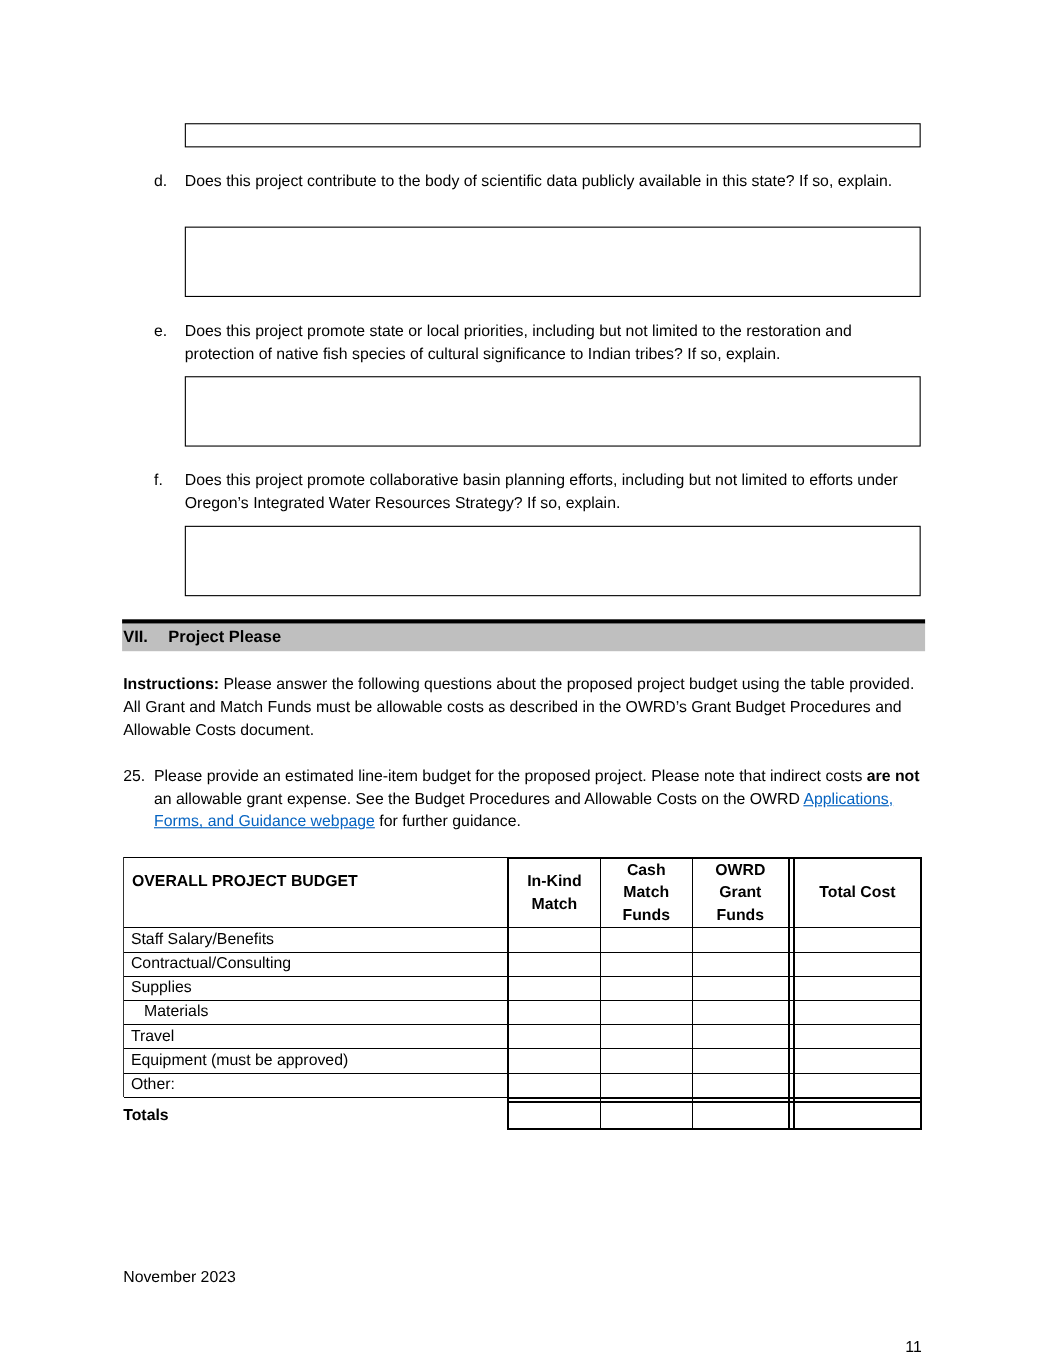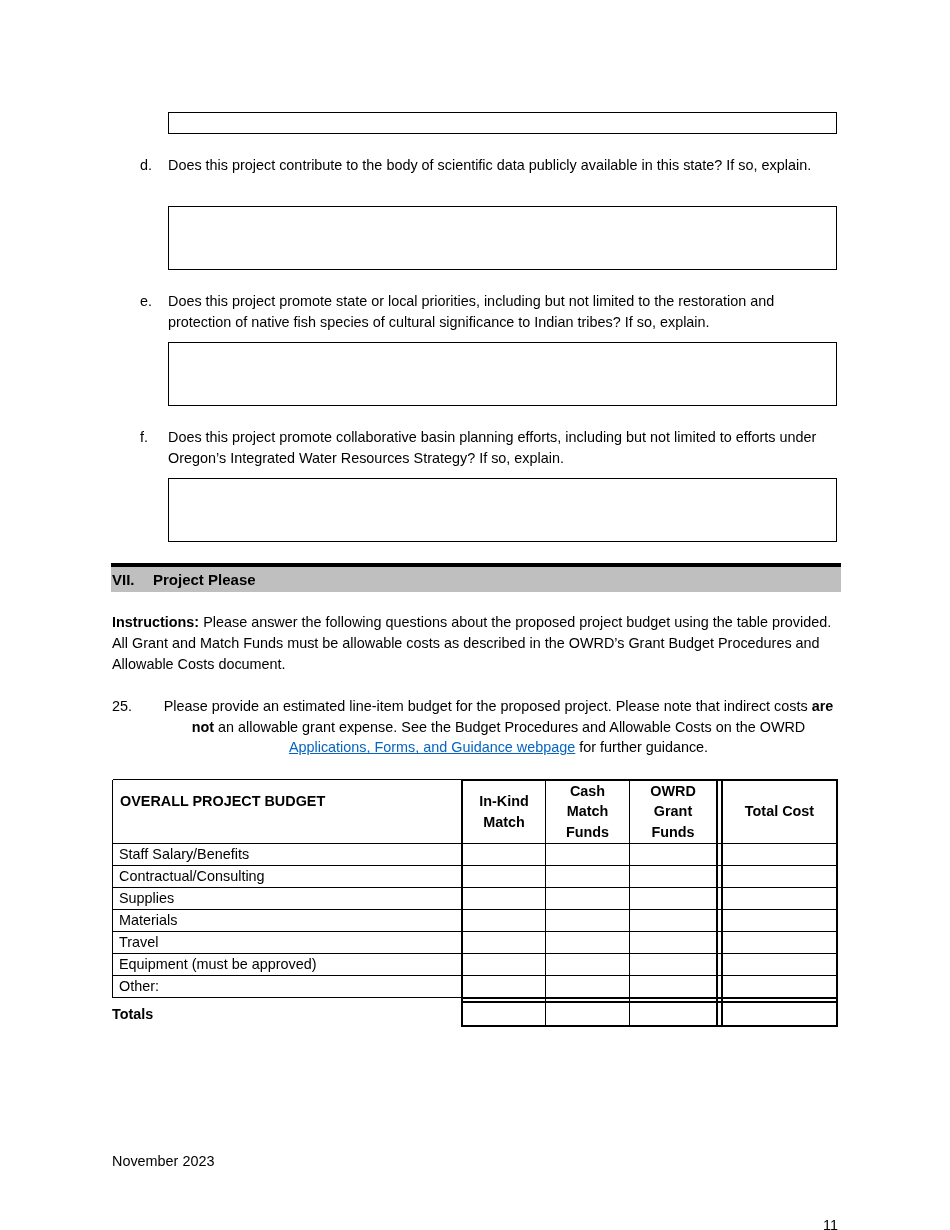--- a/index.html
+++ b/index.html
@@ -78,21 +78,21 @@
       line-height: 21px;
     }
     .q25 {
       position: absolute;
       left: 112px;
       top: 696px;
       width: 730px;
       line-height: 20.7px;
     }
     .q25 .marker { position: absolute; left: 0; top: 0; }
-    .q25 .qtext { display: block; margin-left: 43px; text-align: center; }
+    .q25 .qtext { display: block; margin-left: 28px; }
     .link {
       color: #0563c1;
       text-decoration: underline;
       cursor: pointer;
     }
     
     .budget {
       position: absolute;
       left: 112px;
       top: 779px;
@@ -240,21 +240,21 @@
         <div>Funds</div>
       </div>
     </div>
     <div class="cell hdr-center" style="left:611px;top:1px;width:113px;height:63px;">
       <div>Total Cost</div>
     </div>
 
     <div class="cell row-label" style="left:0;top:65px;width:350px;height:22px;">Staff Salary/Benefits</div>
     <div class="cell row-label" style="left:0;top:87px;width:350px;height:22px;">Contractual/Consulting</div>
     <div class="cell row-label" style="left:0;top:109px;width:350px;height:22px;">Supplies</div>
-    <div class="cell row-label" style="left:0;top:131px;width:420px;height:22px;">Materials</div>
+    <div class="cell row-label" style="left:12px;top:131px;width:420px;height:22px;">Materials</div>
     <div class="cell row-label" style="left:0;top:153px;width:350px;height:22px;">Travel</div>
     <div class="cell row-label" style="left:0;top:175px;width:350px;height:22px;">Equipment (must be approved)</div>
     <div class="cell row-label" style="left:0;top:197px;width:350px;height:22px;">Other:</div>
 
     <div class="cell" style="left:351px;top:65px;width:82px;height:21px;"></div>
     <div class="cell" style="left:434px;top:65px;width:83px;height:21px;"></div>
     <div class="cell" style="left:518px;top:65px;width:86px;height:21px;"></div>
     <div class="cell" style="left:611px;top:65px;width:113px;height:21px;"></div>
 
     <div class="cell" style="left:351px;top:87px;width:82px;height:21px;"></div>

